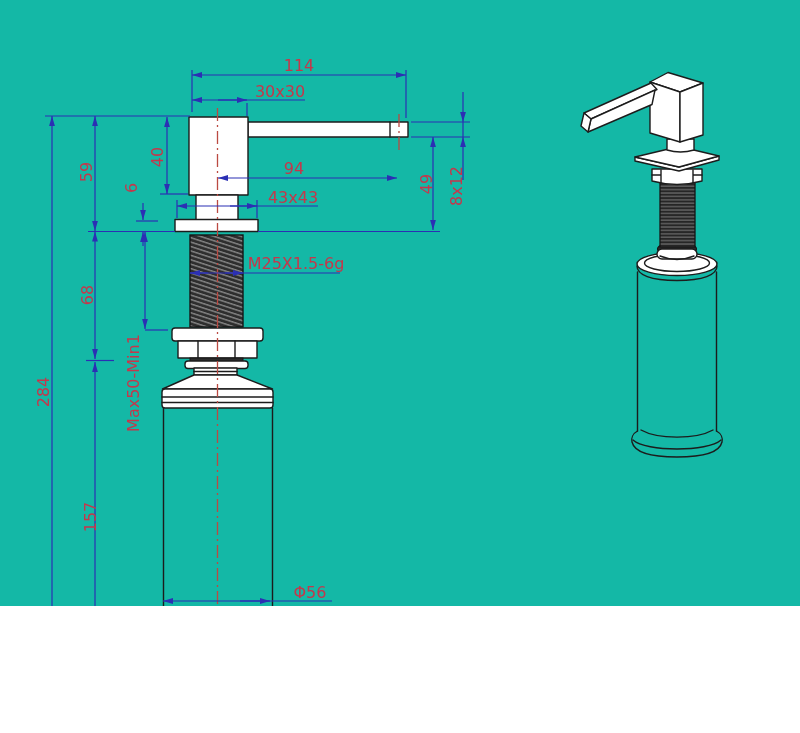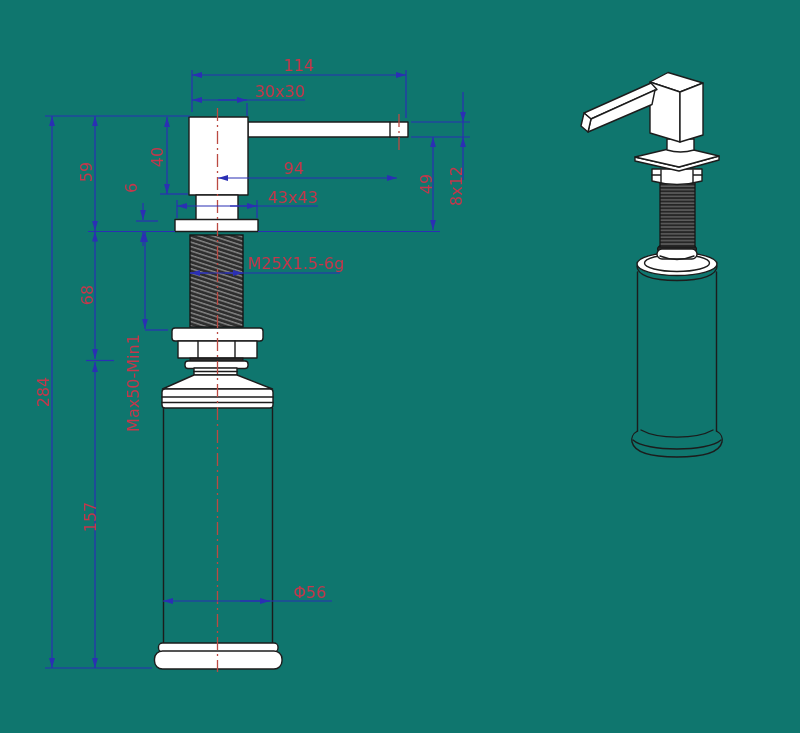--- a/index.html
+++ b/index.html
@@ -1,16 +1,16 @@
 <!DOCTYPE html>
 <html><head>
 <meta charset="utf-8">
 <style>
   html,body{margin:0;padding:0;background:#ffffff;}
-  .stage{position:relative;width:800px;height:733px;background:#0f766e;overflow:hidden;
+  .stage{position:relative;width:800px;height:606px;background:#14b8a6;overflow:hidden;
          font-family:"DejaVu Sans",sans-serif;}
   svg text{font-family:"DejaVu Sans",sans-serif;font-size:16px;}
   svg .dimlabel{fill:#c5374b;}
   svg .part{fill:#ffffff;stroke:#1c1c1c;stroke-width:1.4;stroke-linejoin:round;stroke-linecap:round;}
   svg .partline{fill:none;stroke:#1c1c1c;stroke-width:1.4;stroke-linejoin:round;stroke-linecap:round;}
   svg .dim{fill:none;stroke:#2b2fb4;stroke-width:1.2;}
   svg .cl{fill:none;stroke:#bb4a42;stroke-width:1.3;stroke-dasharray:13 4 2 4;}
 </style>
 </head>
 <body>

